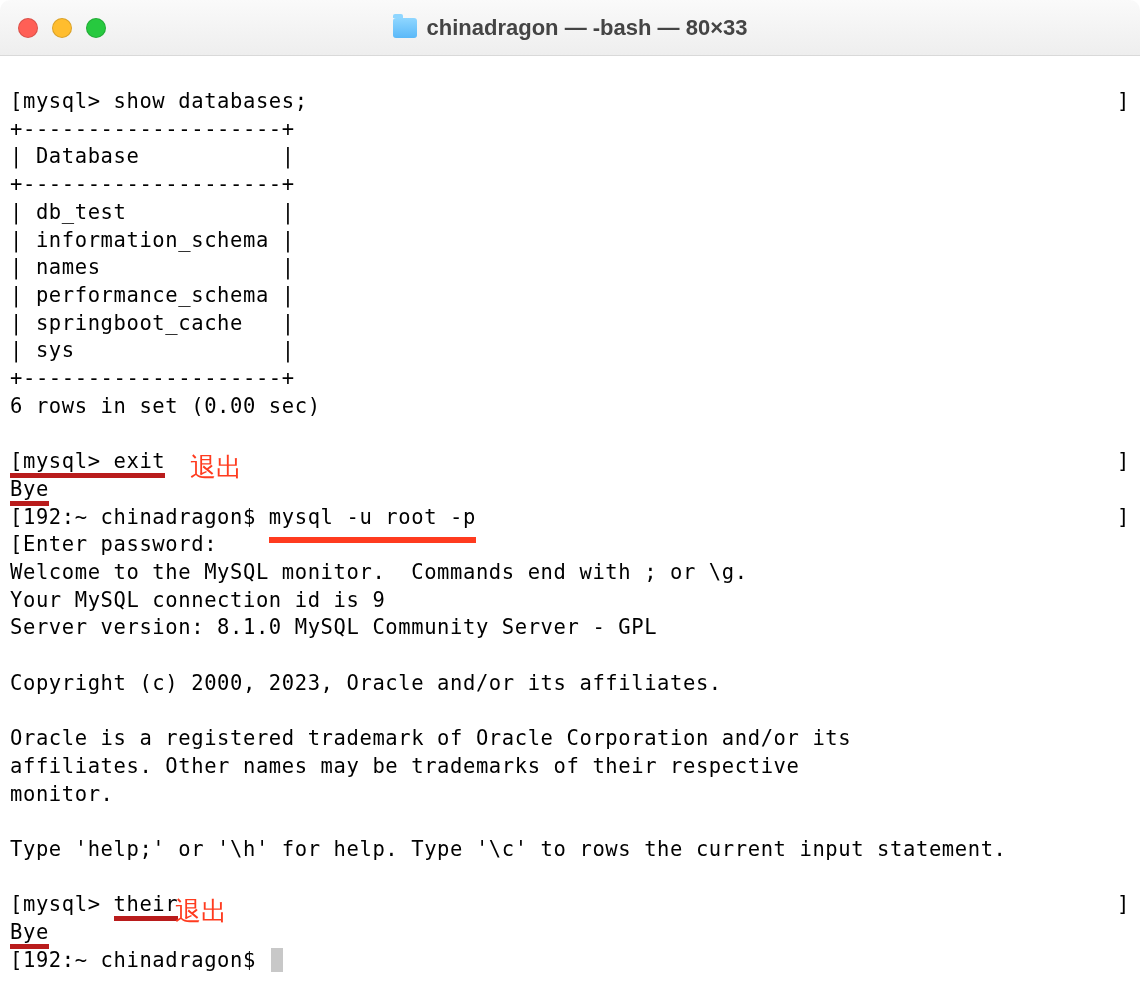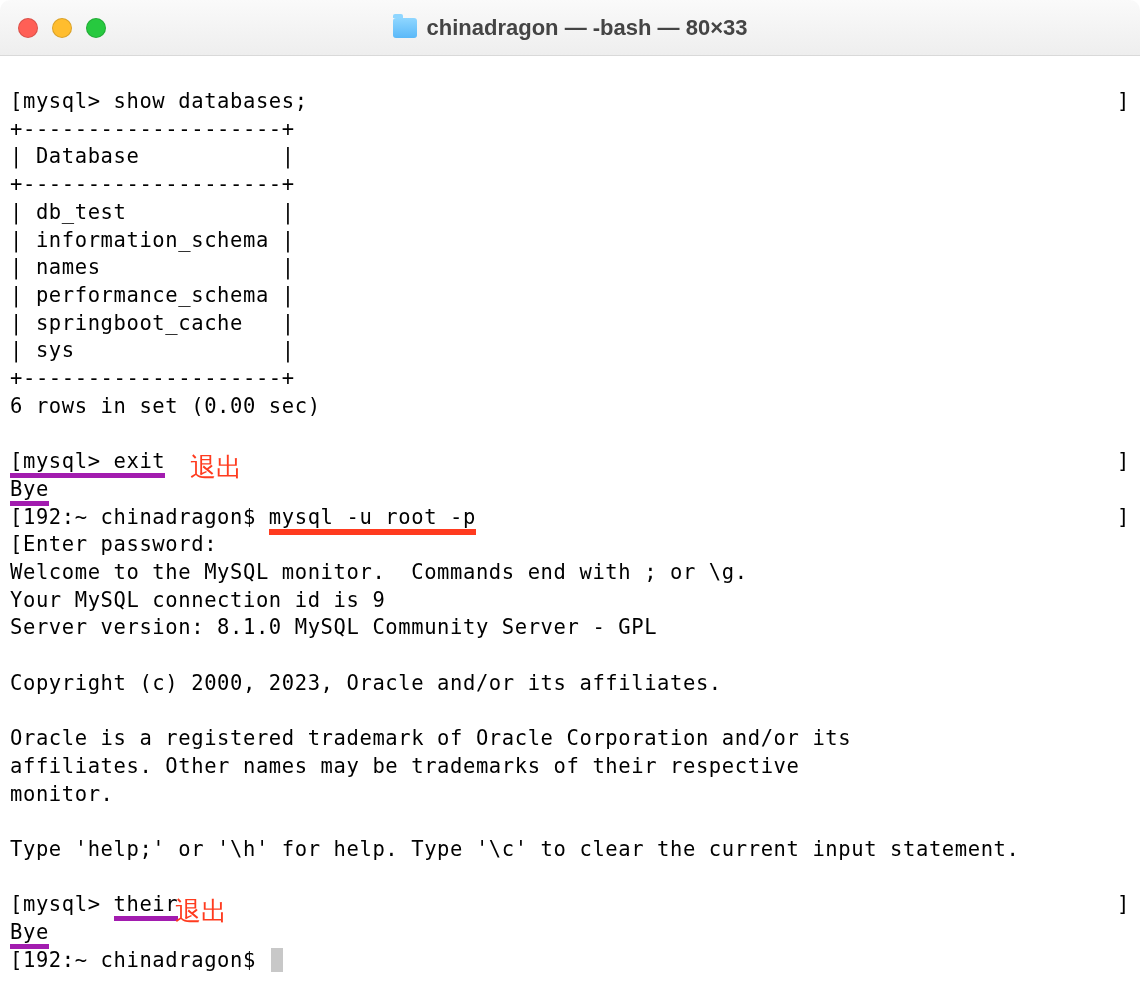--- a/index.html
+++ b/index.html
@@ -74,26 +74,26 @@
   }
   pre.term {
     font-family: "SF Mono","Menlo","Monaco","Consolas",monospace;
     font-size: 20.5px;
     line-height: 27.7px;
     color: #000;
     white-space: pre;
     letter-spacing: 0.6px;
   }
   .underline {
-    border-bottom: 5px solid #a21caf;
+    border-bottom: 5px solid #b91c1c;
     padding-bottom: 0;
   }
   .ul-thick {
     border-bottom: 6px solid #ff3b1f;
-    padding-bottom: 0;
+    padding-bottom: 8px;
   }
   .annot {
     position: absolute;
     color: #ff3b1f;
     font-family: "PingFang SC","Hiragino Sans GB","Microsoft YaHei",sans-serif;
     font-size: 26px;
     font-weight: 400;
     white-space: nowrap;
   }
   .cursor {
@@ -153,21 +153,21 @@
 <span>Welcome to the MySQL monitor.  Commands end with ; or \g.</span>
 <span>Your MySQL connection id is 9</span>
 <span>Server version: 8.1.0 MySQL Community Server - GPL</span>
 
 <span>Copyright (c) 2000, 2023, Oracle and/or its affiliates.</span>
 
 <span>Oracle is a registered trademark of Oracle Corporation and/or its</span>
 <span>affiliates. Other names may be trademarks of their respective</span>
 <span>monitor.</span>
 
-<span>Type 'help;' or '\h' for help. Type '\c' to clear the current input statement.</span>
+<span>Type 'help;' or '\h' for help. Type '\c' to rows the current input statement.</span>
 
 <span>[mysql&gt; </span><span class="underline">their</span><span class="bracket-r">]</span>
 <span class="underline">Bye</span>
 <span>[192:~ chinadragon$ </span><span class="cursor"></span></pre>
 
     <div class="annot" style="left:190px; top:394px;">退出</div>
     <div class="annot" style="left:175px; top:838px;">退出</div>
 
   </div>
 

